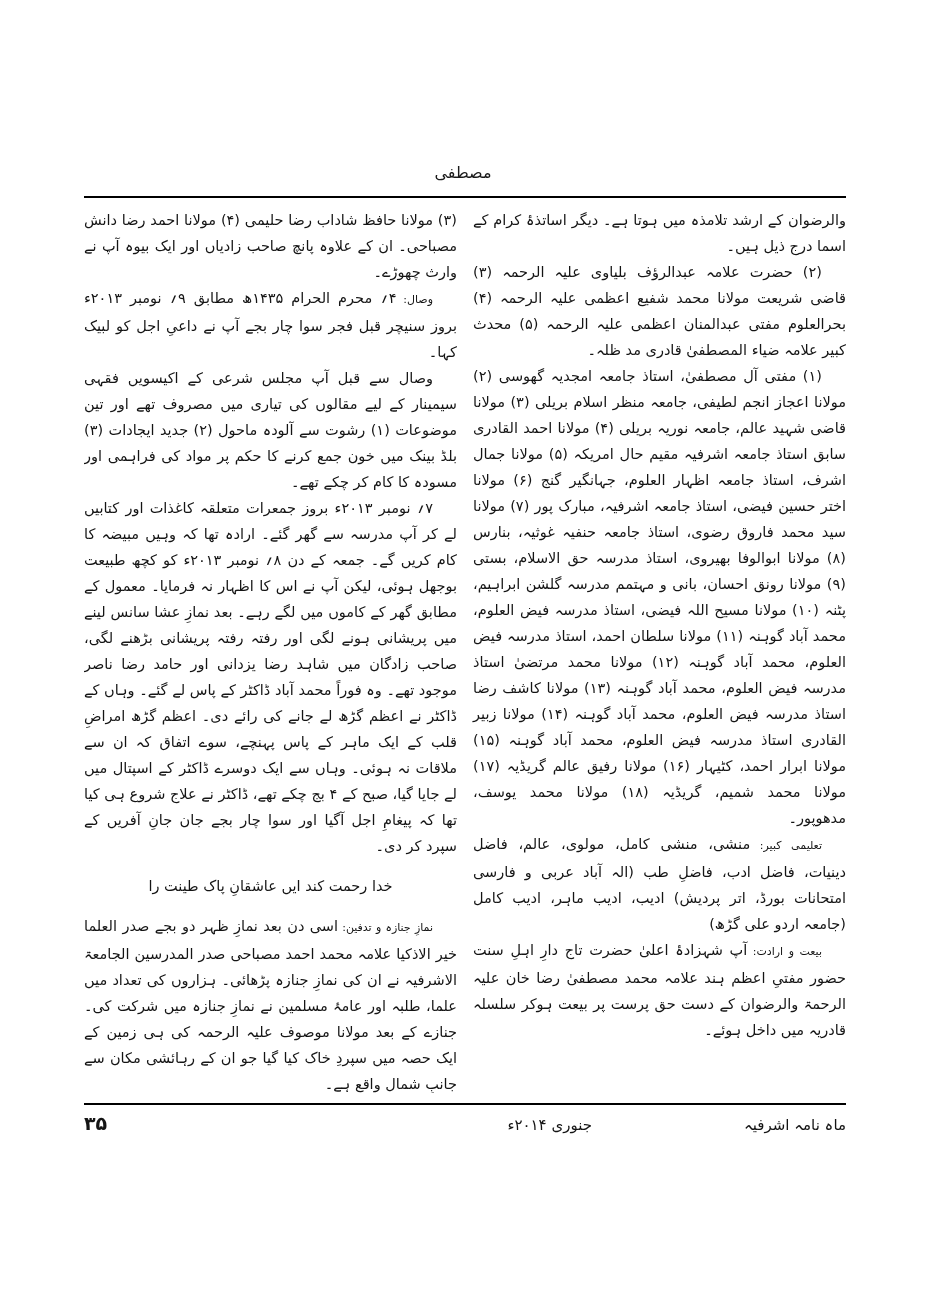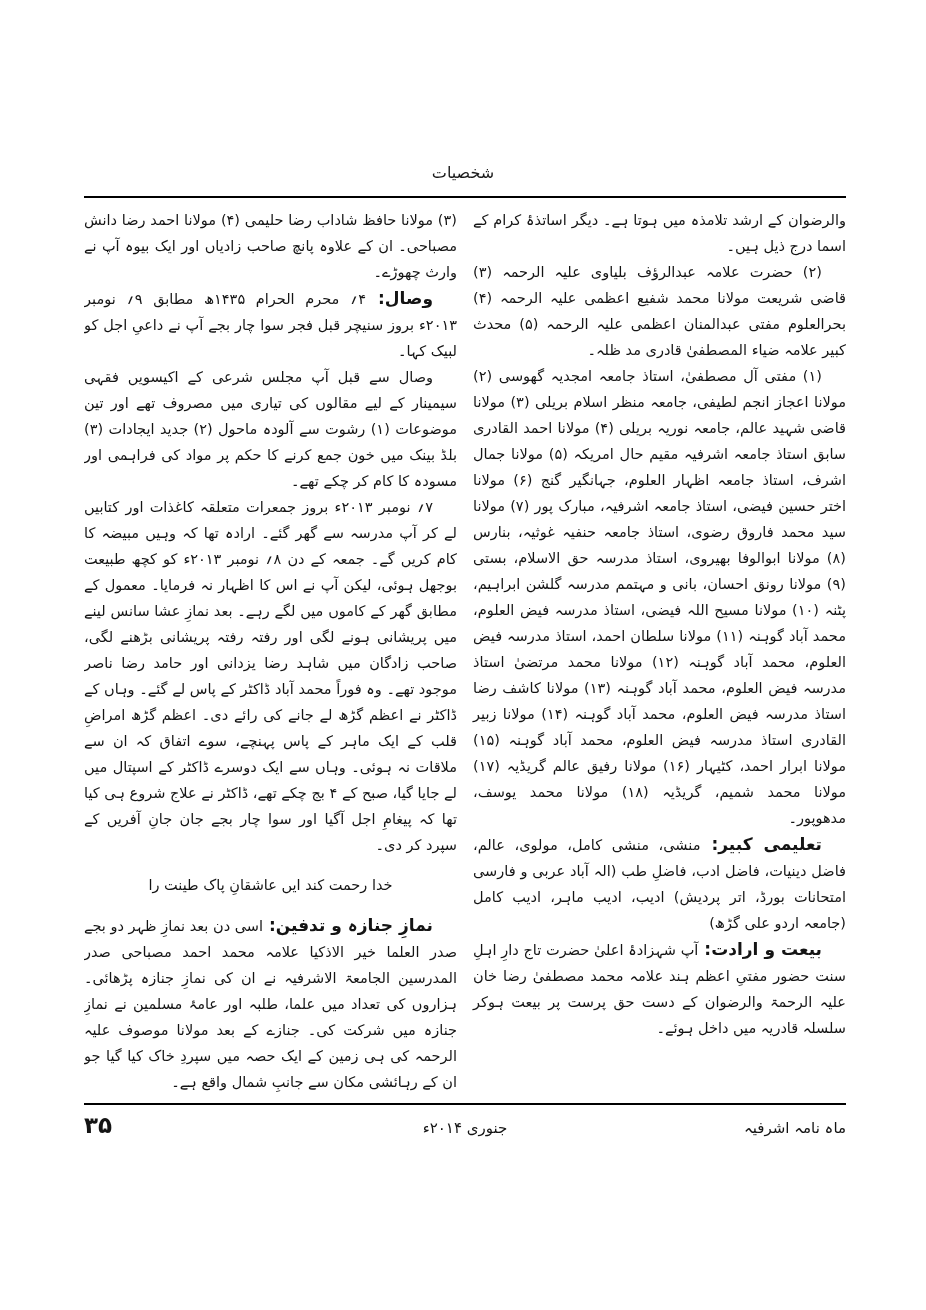--- a/index.html
+++ b/index.html
@@ -38,39 +38,39 @@
     overflow: hidden;
   }
   .col {
     flex: 1;
     font-size: 14.5px;
     line-height: 26px;
     text-align: justify;
   }
   .para { margin: 0; text-indent: 24px; }
   .para.flush { text-indent: 0; }
-  .lead { font-weight: 700; font-size: 17px; }
+  .lead { font-weight: 400; font-size: 11px; }
   .verse { margin: 14px; text-align: center; text-indent: 0; }
   .footer-row {
     position: absolute; top: 1112px; left: 84px;
     width: 762px;
     display: flex; align-items: baseline;
     direction: rtl;
     font-size: 15px;
   }
   .footer-mag  { flex: 1; text-align: right; }
-  .footer-date { flex: 1; text-align: center; }
-  .footer-page { flex: 1; text-align: left; font-size: 23px; font-weight: 700; }
+  .footer-date { flex: 1; text-align: right; }
+  .footer-page { flex: 1; text-align: left; font-size: 19px; font-weight: 700; }
 </style>
 </head>
 <body>
 
 <div class="page">
 
-  <div class="header-title">شخصیات</div>
+  <div class="header-title">مصطفی</div>
 
   <div class="rule rule-top"></div>
 
   <main class="columns">
 
     <section class="col">
       <p class="para flush">والرضوان کے ارشد تلامذہ میں ہوتا ہے۔ دیگر اساتذۂ کرام کے اسما درج ذیل ہیں۔</p>
       <p class="para">(۲) حضرت علامہ عبدالرؤف بلیاوی علیہ الرحمہ (۳) قاضی شریعت مولانا محمد شفیع اعظمی علیہ الرحمہ (۴) بحرالعلوم مفتی عبدالمنان اعظمی علیہ الرحمہ (۵) محدث کبیر علامہ ضیاء المصطفیٰ قادری مد ظلہ۔</p>
       <p class="para">(۱) مفتی آل مصطفیٰ، استاذ جامعہ امجدیہ گھوسی (۲) مولانا اعجاز انجم لطیفی، جامعہ منظر اسلام بریلی (۳) مولانا قاضی شہید عالم، جامعہ نوریہ بریلی (۴) مولانا احمد القادری سابق استاذ جامعہ اشرفیہ مقیم حال امریکہ (۵) مولانا جمال اشرف، استاذ جامعہ اظہار العلوم، جہانگیر گنج (۶) مولانا اختر حسین فیضی، استاذ جامعہ اشرفیہ، مبارک پور (۷) مولانا سید محمد فاروق رضوی، استاذ جامعہ حنفیہ غوثیہ، بنارس (۸) مولانا ابوالوفا بھیروی، استاذ مدرسہ حق الاسلام، بستی (۹) مولانا رونق احسان، بانی و مہتمم مدرسہ گلشن ابراہیم، پٹنہ (۱۰) مولانا مسیح اللہ فیضی، استاذ مدرسہ فیض العلوم، محمد آباد گوہنہ (۱۱) مولانا سلطان احمد، استاذ مدرسہ فیض العلوم، محمد آباد گوہنہ (۱۲) مولانا محمد مرتضیٰ استاذ مدرسہ فیض العلوم، محمد آباد گوہنہ (۱۳) مولانا کاشف رضا استاذ مدرسہ فیض العلوم، محمد آباد گوہنہ (۱۴) مولانا زبیر القادری استاذ مدرسہ فیض العلوم، محمد آباد گوہنہ (۱۵) مولانا ابرار احمد، کٹیہار (۱۶) مولانا رفیق عالم گریڈیہ (۱۷) مولانا محمد شمیم، گریڈیہ (۱۸) مولانا محمد یوسف، مدھوپور۔</p>
       <p class="para"><span class="lead">تعلیمی کبیر: </span><span>منشی، منشی کامل، مولوی، عالم، فاضل دینیات، فاضل ادب، فاضلِ طب (الہ آباد عربی و فارسی امتحانات بورڈ، اتر پردیش) ادیب، ادیب ماہر، ادیب کامل (جامعہ اردو علی گڑھ)</span></p>

